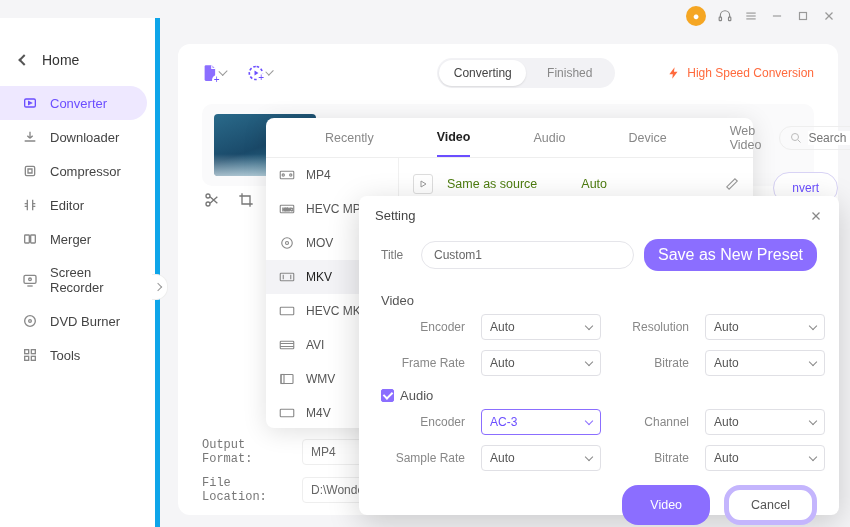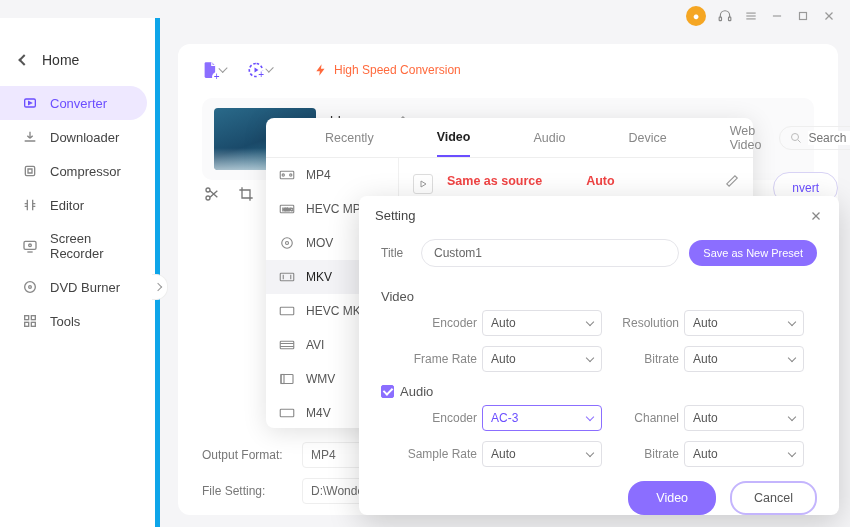--- a/index.html
+++ b/index.html
@@ -51,51 +51,51 @@
 .fp-tab { font-size: 12.5px; color: #888; padding: 11px 0; cursor: pointer; margin-left: 45px; }
 .fp-tab.active { color: #222; font-weight: 600; border-bottom: 2px solid #6b4eff; }
 .fp-search { margin-left: auto; display: flex; align-items: center; gap: 6px; color: #bbb; font-size: 12px; border: 1px solid #eee; border-radius: 14px; padding: 4px 10px; width: 110px; }
 .fp-search input { border: none; outline: none; font-size: 12px; width: 70px; color: #666; }
 .fp-body { display: flex; flex: 1; overflow: hidden; }
 .fp-list { width: 133px; border-right: 1px solid #f0f0f0; overflow-y: auto; }
 .fp-li { display: flex; align-items: center; gap: 10px; padding: 10px 12px; font-size: 12px; color: #555; cursor: pointer; }
 .fp-li.active { background: #f3f3f6; color: #222; }
 .fp-li-icon { width: 18px; height: 14px; color: #888; display: flex; align-items: center; justify-content: center; }
 .fp-right { flex: 1; padding: 10px 14px; }
-.fp-row { display: flex; align-items: flex-start; gap: 14px; padding: 6px 0; font-size: 12.5px; color: #ef4444; font-weight: bold; }
+.fp-row { display: flex; align-items: center; gap: 14px; padding: 6px 0; font-size: 12.5px; color: #4d7c0f; }
 .fp-row-icon { width: 20px; height: 20px; border: 1px solid #ddd; border-radius: 3px; display: flex; align-items: center; justify-content: center; }
 .gear-lite { width: 14px; height: 14px; color: #999; margin-left: auto; cursor: pointer; }
 
 .convert-btn { position: absolute; right: 0; top: 128px; height: 32px; padding: 0 18px; border: 1px solid #d8d3f5; border-radius: 16px; background: #fff; color: #6b4eff; font-size: 12px; z-index: 2; }
 
 .bottom-rows { position: absolute; left: 24px; right: 24px; bottom: 6px; font-size: 12px; color: #777; }
 .brow { display: flex; align-items: center; gap: 10px; padding: 5px 0; }
-.brow-label { width: 90px; }
+.brow-label { width: 90px; font-family: Liberation Mono, monospace; }
 .brow-input { flex: 1; border: 1px solid #eee; border-radius: 4px; padding: 5px 8px; font-size: 12px; color: #666; background: #fff; }
 
 .setting-panel { position: absolute; left: 359px; top: 196px; width: 480px; bottom: 12px; background: #fff; border-radius: 8px; box-shadow: 0 8px 32px rgba(0,0,0,0.18); z-index: 10; display: flex; flex-direction: column; }
 .sp-head { display: flex; align-items: flex-end; padding: 12px 16px; font-size: 13px; color: #444; }
 .sp-close { margin-left: auto; width: 14px; height: 14px; color: #888; cursor: pointer; }
 .sp-titlerow { display: flex; align-items: center; gap: 10px; padding: 4px 22px 12px; }
 .sp-titlerow label { font-size: 12px; color: #777; width: 30px; }
 .title-input { flex: 1; border: 1px solid #e5e5ea; border-radius: 14px; padding: 6px 12px; font-size: 12px; color: #666; outline: none; }
-.save-preset { background: #8b6eff; color: #fff; border: none; border-radius: 14px; padding: 7px 14px; font-size: 11px; cursor: pointer; }
+.save-preset { background: #8b6eff; color: #fff; border: none; border-radius: 14px; padding: 7px 14px; font-size: 16px; cursor: pointer; }
 .sp-section { padding: 2px 22px; }
 .sp-section-h { font-size: 13px; color: #555; margin: 8px 0 6px; display: flex; align-items: center; gap: 6px; }
 .chk { width: 13px; height: 13px; border: 1.5px solid #8b6eff; border-radius: 2px; background: #8b6eff; display: inline-flex; align-items: center; justify-content: center; }
 .chk::after { content:''; width:4px; height:7px; border-right:2px solid #fff; border-bottom:2px solid #fff; transform: rotate(45deg); margin-top:-2px; }
-.sp-grid { display: grid; grid-template-columns: 76px 120px 72px 120px; gap: 10px 5px; align-items: center; margin-left: 20px; }
+.sp-grid { display: grid; grid-template-columns: 76px 120px 72px 120px; gap: 10px 16px; align-items: center; margin-left: 8px; }
 .sp-label { font-size: 12px; color: #888; text-align: right; }
 .sel { border: 1px solid #e0e0e5; border-radius: 4px; padding: 5px 8px; font-size: 12px; color: #555; background: #fff; display: flex; align-items: center; justify-content: space-between; cursor: pointer; }
 .sel.active { border-color: #8b6eff; color: #6b4eff; }
 .sel .caret { width: 6px; height: 6px; border-right: 1.5px solid #888; border-bottom: 1.5px solid #888; transform: rotate(45deg); margin-top: -3px; }
 .sel.active .caret { border-color: #8b6eff; }
 .sp-foot { margin-top: auto; padding: 12px 22px 16px; display: flex; gap: 14px; justify-content: flex-end; }
 .btn-save { background: #8b6eff; color: #fff; border: none; border-radius: 16px; padding: 8px 28px; font-size: 12.5px; cursor: pointer; }
-.btn-cancel { background: #fff; color: #555; border: 2px solid #c4b5fd; border-radius: 16px; padding: 8px 22px; font-size: 12.5px; cursor: pointer; }
+.btn-cancel { background: #fff; color: #555; border: 5px solid #c4b5fd; border-radius: 16px; padding: 8px 22px; font-size: 12.5px; cursor: pointer; }
 </style>
 </head>
 <body>
 
 <div class="titlebar">
   <div class="avatar">●</div>
   <div class="winicon">
       <svg class="headset" viewBox="0 0 24 24" fill="none" stroke="currentColor" stroke-width="2">
         <path d="M4 14v-3a8 8 0 0116 0v3"></path>
         <rect x="2" y="14" width="4" height="6" rx="1"></rect>
@@ -158,20 +158,29 @@
       </span>
     <span>Compressor</span>
   </div>
   <div class="sidebar-item">
     <span class="sb-icon">
         <svg viewBox="0 0 24 24" fill="none" stroke="currentColor" stroke-width="2">
           <path d="M8 4v16m8-16v16M4 10h4m8 0h4M4 14h4m8 0h4"></path>
         </svg>
       </span>
     <span>Editor</span>
+  </div>
+  <div class="sidebar-item">
+    <span class="sb-icon">
+        <svg viewBox="0 0 24 24" fill="none" stroke="currentColor" stroke-width="2">
+          <rect x="4" y="6" width="7" height="12" rx="1"></rect>
+          <rect x="13" y="6" width="7" height="12" rx="1"></rect>
+        </svg>
+      </span>
+    <span>Merger</span>
   </div>
   <div class="sidebar-item">
     <span class="sb-icon">
         <svg viewBox="0 0 24 24" fill="none" stroke="currentColor" stroke-width="2">
           <rect x="3" y="5" width="18" height="12" rx="2"></rect>
           <circle cx="12" cy="11" r="2"></circle>
           <path d="M8 21h8"></path>
         </svg>
       </span>
     <span>Screen Recorder</span>
@@ -212,20 +221,24 @@
       <span class="chev-dn"></span>
     </div>
     <div class="hbtn">
       <svg width="22" height="22" viewBox="0 0 24 24" fill="none" stroke="#6b4eff" stroke-width="2.5">
           <path d="M12 2a10 10 0 100 20 10 10 0 000-20z" stroke-dasharray="4 3"></path>
           <polygon points="10,8 10,16 16,12" fill="#6b4eff" stroke="none"></polygon>
         </svg>
       <span class="plus-badge" style="position:relative;right:auto;bottom:auto;margin-left:-6px;margin-top:10px">+</span>
       <span class="chev-dn"></span>
     </div>
+    <div class="seg">
+      <div class="seg-item active">Converting</div>
+      <div class="seg-item">Finished</div>
+    </div>
     <div class="hispeed">
       <svg class="bolt" width="14" height="14" viewBox="0 0 24 24" fill="currentColor">
           <path d="M13 2L4 14h6l-1 8 9-12h-6z"></path>
         </svg>
       <span>High Speed Conversion</span>
     </div>
   </div>
 
   <div class="filecard">
     <div class="thumb"></div>
@@ -251,21 +264,21 @@
   </div>
 
   <button class="convert-btn">nvert</button>
 
   <div class="bottom-rows">
     <div class="brow">
       <span class="brow-label">Output Format:</span>
       <input class="brow-input" readonly="" value="MP4" style="">
     </div>
     <div class="brow">
-      <span class="brow-label">File Setting:</span>
+      <span class="brow-label">File Location:</span>
       <input class="brow-input" readonly="" value="D:\Wondershare UniC" style="">
     </div>
   </div>
 </div>
 
 <div class="format-panel">
   <div class="fp-tabs">
     <div class="fp-tab">Recently</div>
     <div class="fp-tab active">Video</div>
     <div class="fp-tab">Audio</div>

